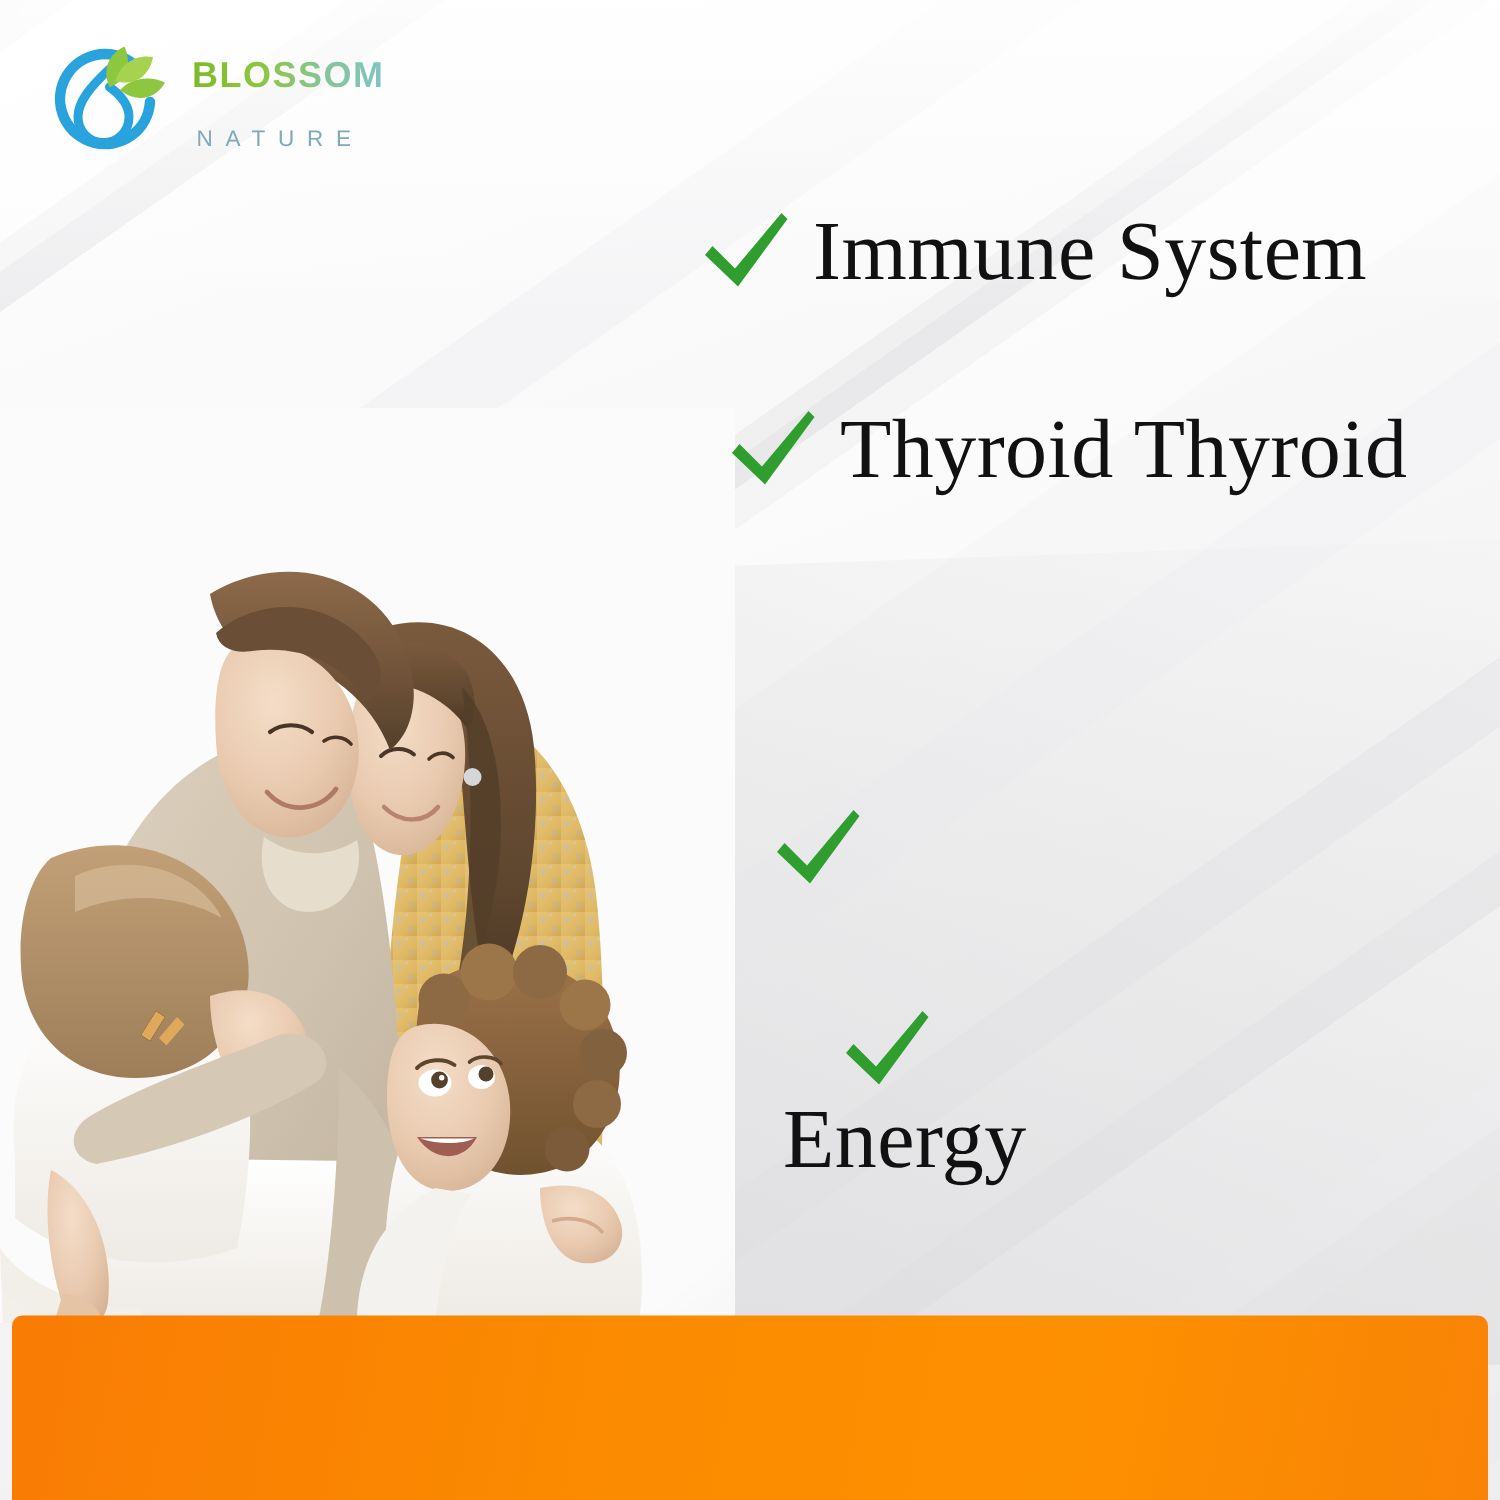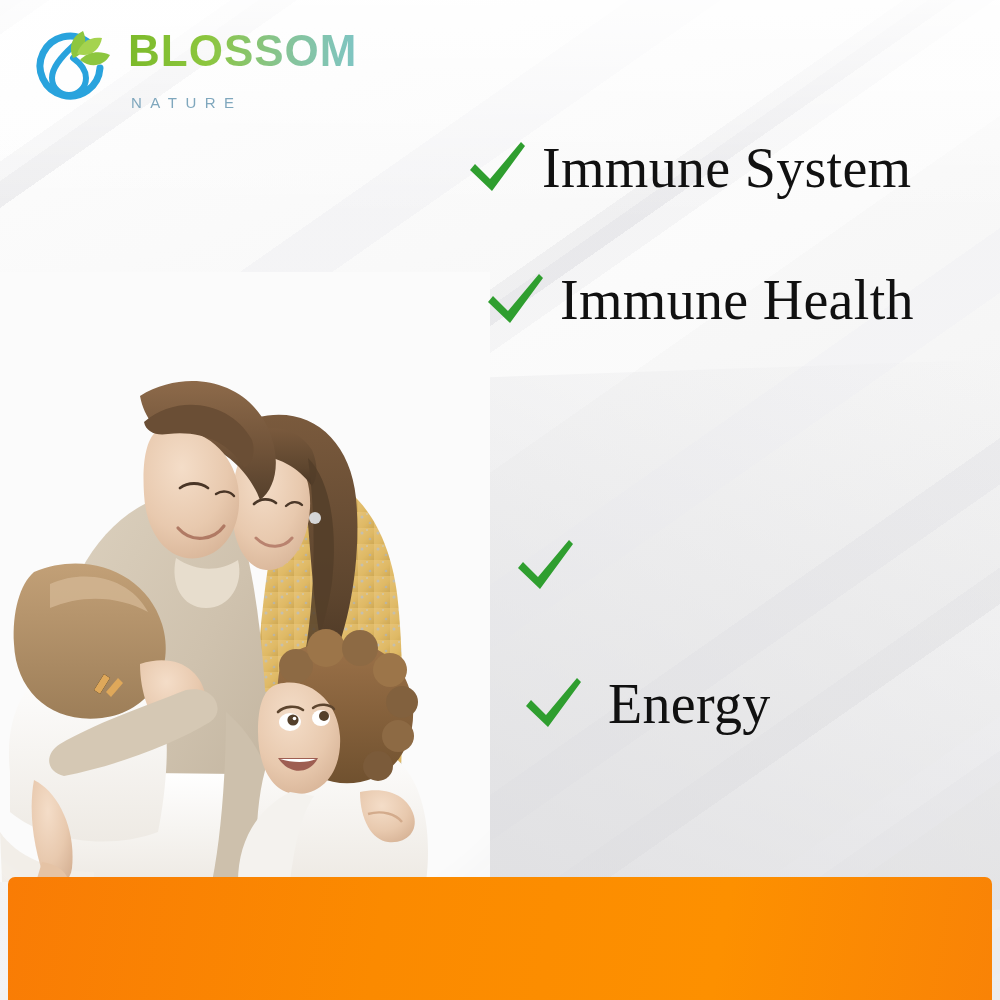--- a/index.html
+++ b/index.html
@@ -69,21 +69,21 @@
   
   .logo {
     position:absolute; left:26px; top:28px;
     display:flex; align-items:center; gap:10px;
     z-index:6;
   }
   .logo-mark { width:92px; height:82px; display:block; }
   .logo-words { display:flex; flex-direction:column; line-height:1; }
   .logo-brand {
     font-family:"Liberation Sans", sans-serif;
-    font-size:44px; font-weight:700; letter-spacing:1px;
+    font-size:24px; font-weight:700; letter-spacing:1px;
     background:linear-gradient(90deg,#7cba2a 0%,#8cc63e 35%,#86c49a 70%,#7fc5c3 100%);
     -webkit-background-clip:text; background-clip:text;
     color:transparent;
   }
   .logo-sub {
     font-family:"Liberation Sans", sans-serif;
     font-size:15px; font-weight:400;
     letter-spacing:8.5px;
     color:#7fa7bd;
     margin-top:22px; margin-left:3px;
@@ -125,21 +125,21 @@
     font-size:56px;
     color:#111111;
     letter-spacing:.3px;
   }
 
   .benefit.b0 { left:6px;  top:16px; }
   .benefit.b1 { left:24px; top:148px; }
   .benefit.b2 { left:24px; top:280px; }
   .benefit.b2 .check { margin-right:0px; }
   .benefit.b3 { left:54px; top:418px; }
-  .benefit.b4 { left:62px; top:552px; }
+  .benefit.b4 { left:62px; top:552px;flex-direction:column; }
   .benefit.b4 .check { margin-right:24px; }
 
   
   .footer-bar {
     position:absolute;
     left:8px; right:8px; bottom:0;
     height:123px;
     background:linear-gradient(100deg,#f97c05 0%,#fb8a00 38%,#fd9000 72%,#f98306 100%);
     border-top-left-radius:7px;
     border-top-right-radius:7px;
@@ -318,21 +318,21 @@
       </span>
       <span class="benefit-label">Immune System</span>
     </div>
 
     <div class="benefit b1">
       <span class="check">
         <svg viewBox="0 0 62 56">
             <path d="M4 30 L9 24 L24 39 L55 2 L59 6 L26 51 Z" fill="#2f9e2f"></path>
           </svg>
       </span>
-      <span class="benefit-label">Immune Health</span>
+      <span class="benefit-label">Thyroid Thyroid</span>
     </div>
 
 
     <div class="benefit b3">
       <span class="check">
         <svg viewBox="0 0 62 56">
             <path d="M4 30 L9 24 L24 39 L55 2 L59 6 L26 51 Z" fill="#2f9e2f"></path>
           </svg>
       </span>
     </div>

